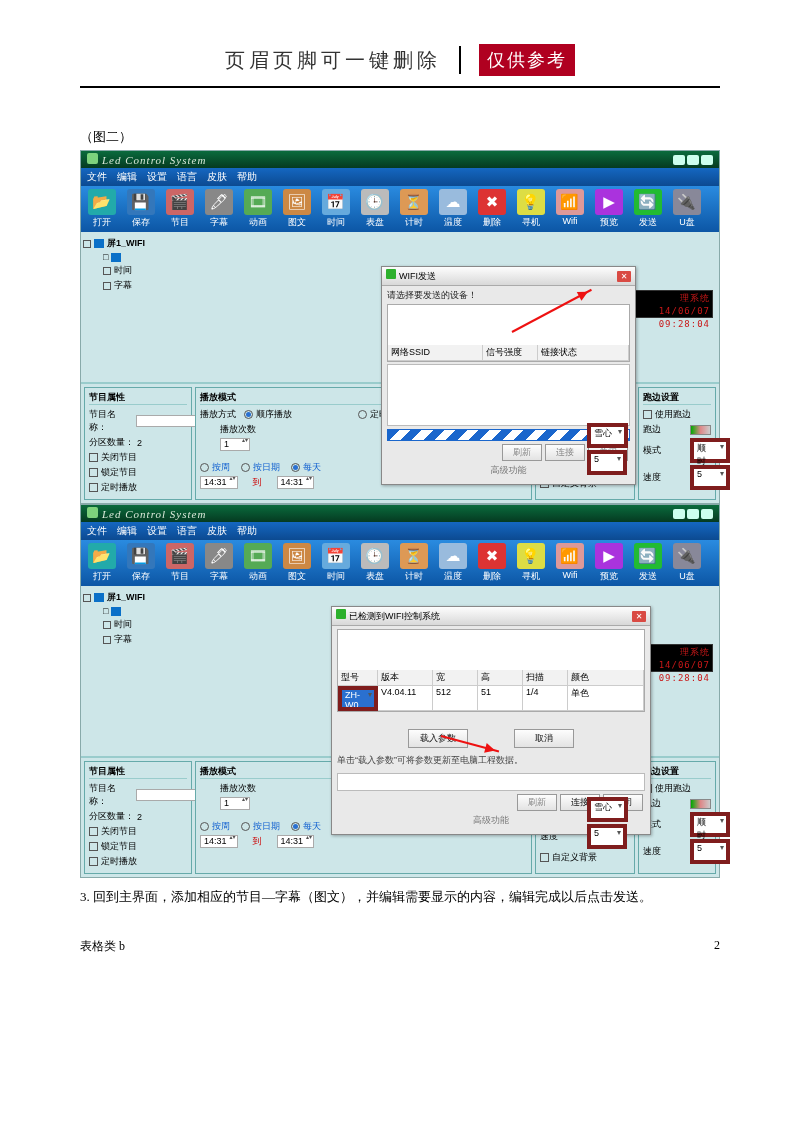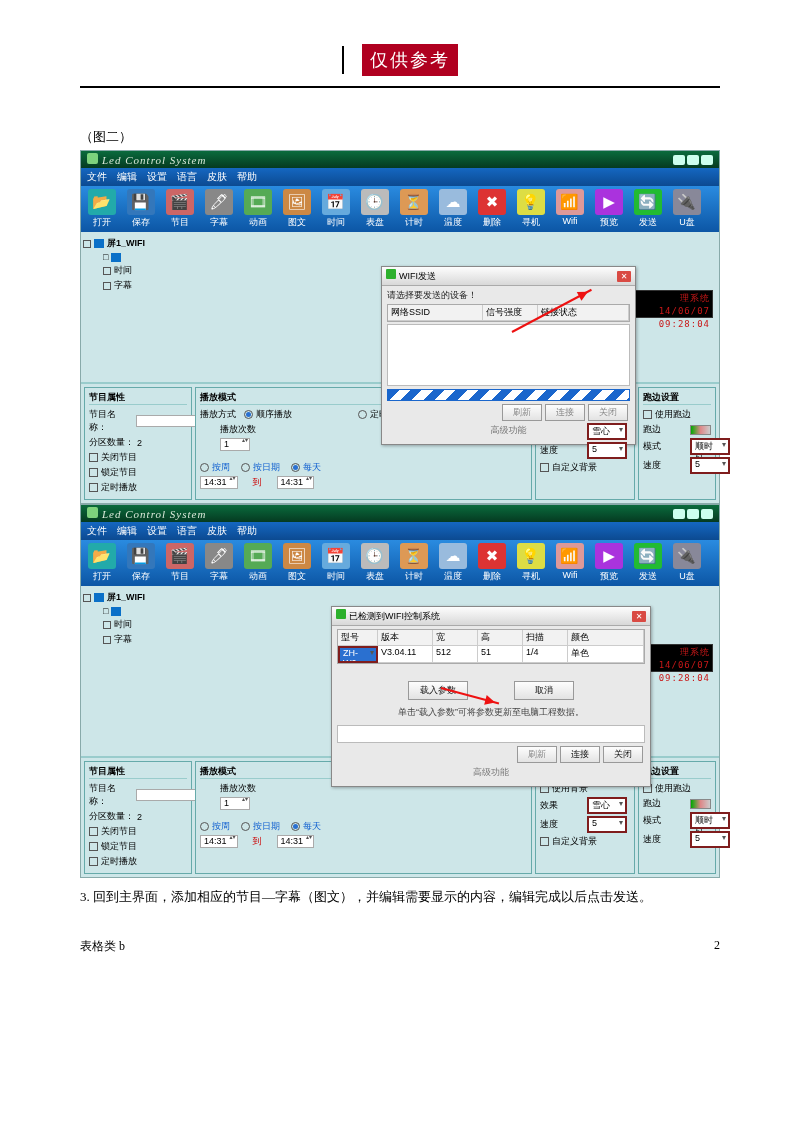--- a/index.html
+++ b/index.html
@@ -31,57 +31,58 @@
   .modal { position:absolute; top:34px; left:190px; width:255px; background:#e9e9e9; border:1px solid #888; box-shadow:1px 1px 3px rgba(0,0,0,.3);}
   .modalB { left:140px; width:320px; top:20px;}
   .modal-title { background: linear-gradient(#fdfdfd,#d8d8d8); display:flex; align-items:center; justify-content:space-between; padding:2px 4px; font-size:9px; border-bottom:1px solid #aaa;}
   .modal-title .micon { width:10px;height:10px; background:#2db02d; display:inline-block; margin-right:3px; border-radius:1px;}
   .modal-title .close { width:14px; height:11px; background:#d94a43; color:#fff; display:flex;align-items:center;justify-content:center; font-size:8px; border-radius:1px;}
   .modal-body { padding:3px 5px 6px; }
   .hint { font-size:9px; color:#222; margin-bottom:2px;}
   .grid { background:#fff; border:1px solid #aaa; font-size:9px;}
   .grid-row { display:flex;}
   .grid-cell { padding:1px 3px; border-right:1px solid #ccc; border-bottom:1px solid #ccc; overflow:hidden;}
-  .grid-row.hd .grid-cell{ background:#f2f2f2; }
+  .grid-row.hd .grid-cell{ background:#f2f2f2;margin-top:40px; }
   .arrow-red { position:absolute; width:90px; height:2px; background:#e11; transform-origin:left center;}
   .arrow-red::after{content:"";position:absolute;right:-1px;top:-4px;border:5px solid transparent;border-left:10px solid #e11;}
   .modal-blank { height: 62px; background:#fff; margin:2px 0; border:1px solid #bbb;}
   .progress { height:12px; background: repeating-linear-gradient(135deg,#1a66cc 0 8px,#fff 8px 16px); border:1px solid #1a66cc; margin-top:3px;}
   .modal-btns { display:flex; gap:3px; justify-content:flex-end; padding:3px 2px 2px;}
   .modal-btns.center { justify-content:center;}
   .mbtn { border:1px solid #999; background:linear-gradient(#fdfdfd,#e3e3e3); padding:1px 7px; font-size:9px; color:#888; min-width:40px; text-align:center;}
   .mbtn.on { color:#111; }
   .mbtn.wide { min-width:60px; padding:2px 10px;}
   .adv-row { text-align:center; padding:1px; font-size:9px; color:#777;}
-  .note { text-align:center; font-size:9px; color:#444; margin-top:4px;}
+  .note { text-align:left; font-size:9px; color:#444; margin-top:4px;}
   .props { display:flex; gap:3px; padding:3px; background:#cde6e8; font-size:9px; border-top:2px solid #9cc;}
   .panel { border:1px solid #6aa; padding:3px 4px; background:#cde6e8;}
   .panel .ptitle { font-weight:bold; font-size:9px; border-bottom:1px solid #9cc; margin-bottom:3px;}
   .frow { display:flex; align-items:center; gap:3px; margin:2px 0;}
   .frow .lab { min-width:44px;}
   .frow input[type=text]{ width:60px; height:12px; border:1px solid #aaa; font-size:9px; padding:0 2px; background:#fff;}
   .frow .cb, .frow .rb { width:9px;height:9px;border:1px solid #555; display:inline-block;}
   .frow .rb { border-radius:50%;}
   .frow .rb.on::after{content:"";display:block;width:5px;height:5px;background:#2a70d0;border-radius:50%;margin:1px;}
-  .sel { border:2px solid #7f1d1d; background:#fff; padding:0 12px 8px 3px; height:17px; position:relative; min-width:40px;}
+  .sel { border:4px solid #7f1d1d; background:#fff; padding:0 12px 8px 3px; height:25px; position:relative; min-width:40px;}
   .sel::after{content:"▾"; position:absolute; right:2px; top:0; font-size:8px; color:#555;}
   .spin { border:1px solid #aaa; background:#fff; padding:0 10px 0 3px; height:13px; position:relative; min-width:30px;}
   .spin::after{content:"▴▾"; position:absolute; right:1px; top:-2px; font-size:6px; line-height:6px; color:#555; white-space:pre;}
   .swatch { width:40px; height:10px; background:linear-gradient(90deg,#0a0,#d88,#ccc); border:1px solid #888;}
   .radio-blue { color:#1060d0;}
   .body-text { font-size: 13px; margin-top: 8px; line-height: 1.7; }
   .footer { display:flex; justify-content:space-between; margin-top: 30px; font-size: 12px; }
   .p1 { width:108px;} .p2{ flex:1;} .p3{width:100px;} .p4{width:78px;}
   .winbtns { display:flex; gap:2px;} .winbtns span{width:12px;height:10px;background:#cfe;border-radius:2px;display:inline-block;}
 </style>
 </head>
 <body>
 
 <div class="page">
   <div class="header">
+    <span class="header-title">页眉页脚可一键删除</span>
     <span class="header-divider"></span>
     <span class="header-stamp">仅供参考</span>
   </div>
 
   <div class="figcap">（图二）</div>
 
   <div class="shot">
     <div class="titlebar-app">
       <span><span class="logo"></span><span class="name">Led Control System</span></span>
       <span class="winbtns">
@@ -392,21 +393,21 @@
               <div class="grid-row hd">
                 <div class="grid-cell" style="width:40px">型号</div>
                 <div class="grid-cell" style="width:55px">版本</div>
                 <div class="grid-cell" style="width:45px">宽</div>
                 <div class="grid-cell" style="width:45px">高</div>
                 <div class="grid-cell" style="width:45px">扫描</div>
                 <div class="grid-cell" style="flex:1">颜色</div>
               </div>
               <div class="grid-row">
                 <div class="grid-cell sel" style="width:40px;background:#2a70d0;color:#fff">ZH-W0</div>
-                <div class="grid-cell" style="width:55px">V3.04.11</div>
+                <div class="grid-cell" style="width:55px">V4.04.11</div>
                 <div class="grid-cell" style="width:45px">512</div>
                 <div class="grid-cell" style="width:45px">51</div>
                 <div class="grid-cell" style="width:45px">1/4</div>
                 <div class="grid-cell" style="flex:1">单色</div>
               </div>
             </div>
             <div style="height:14px"></div>
             <div class="modal-btns center">
               <span class="mbtn on wide">载入参数</span>
               <span style="width:40px;position:relative">

